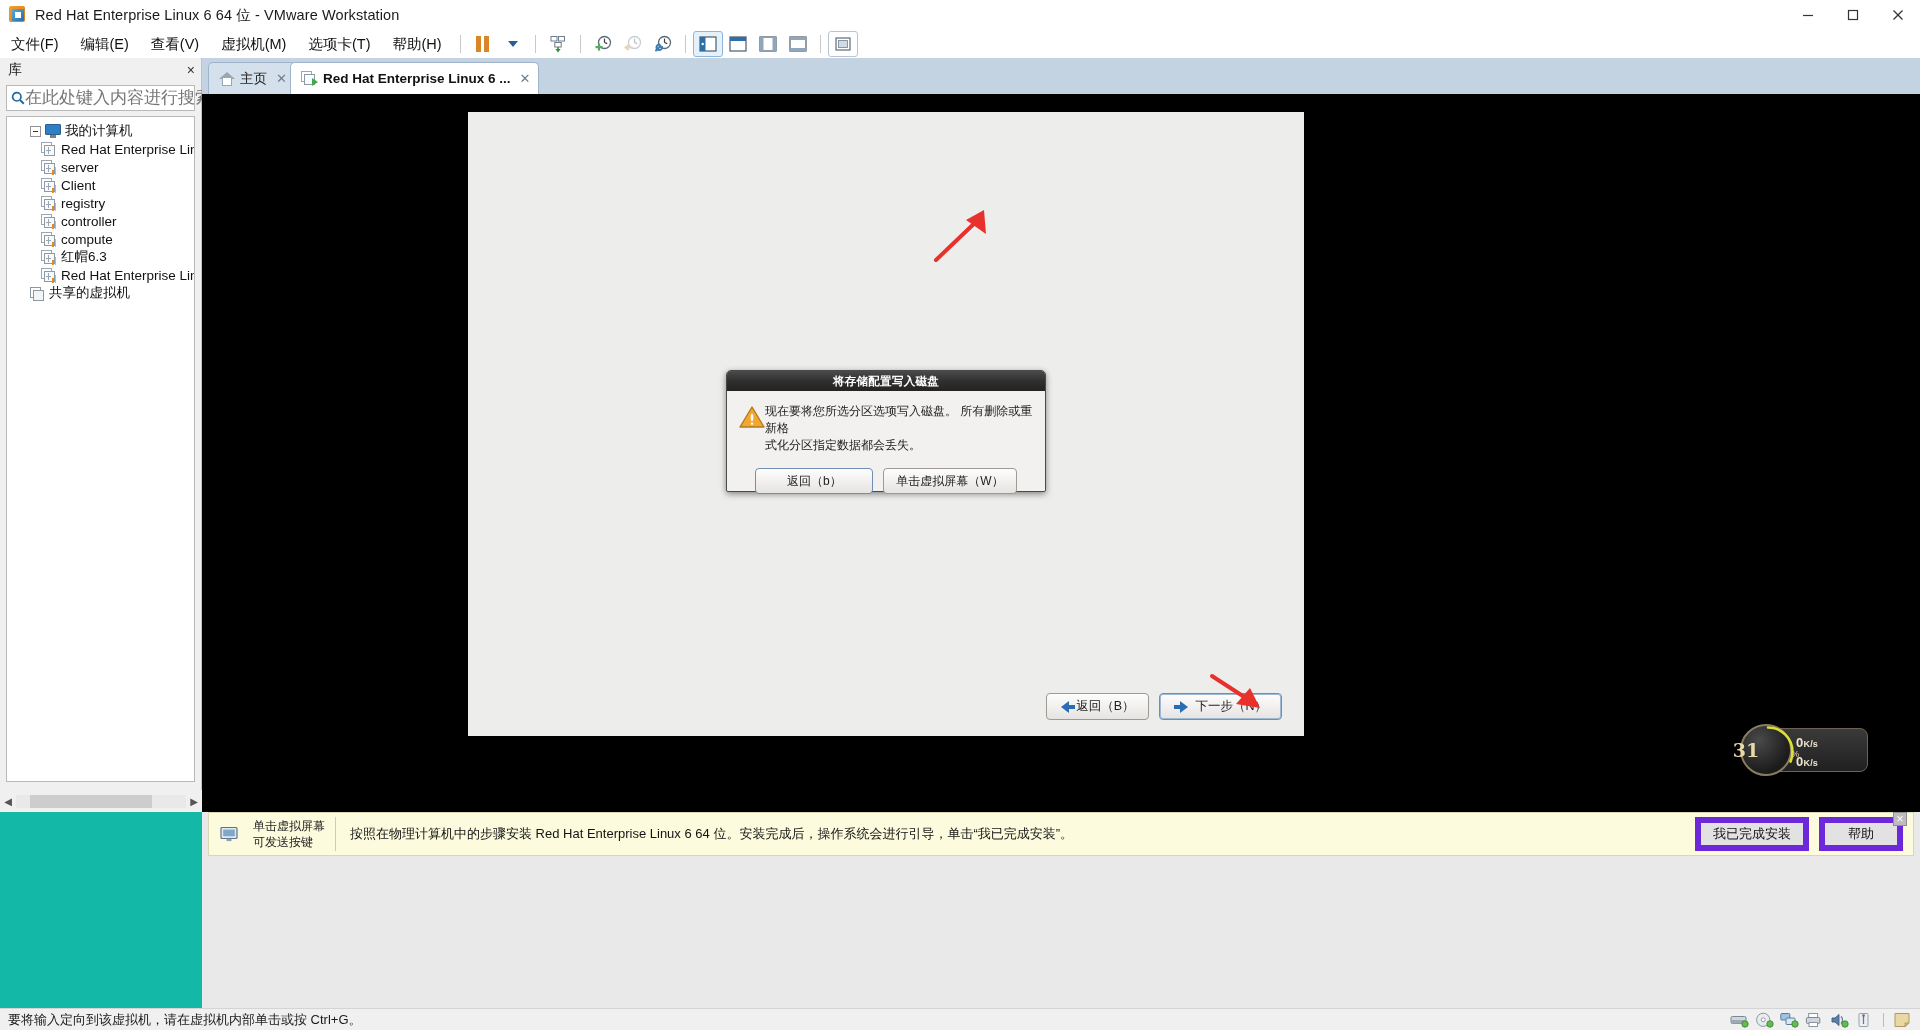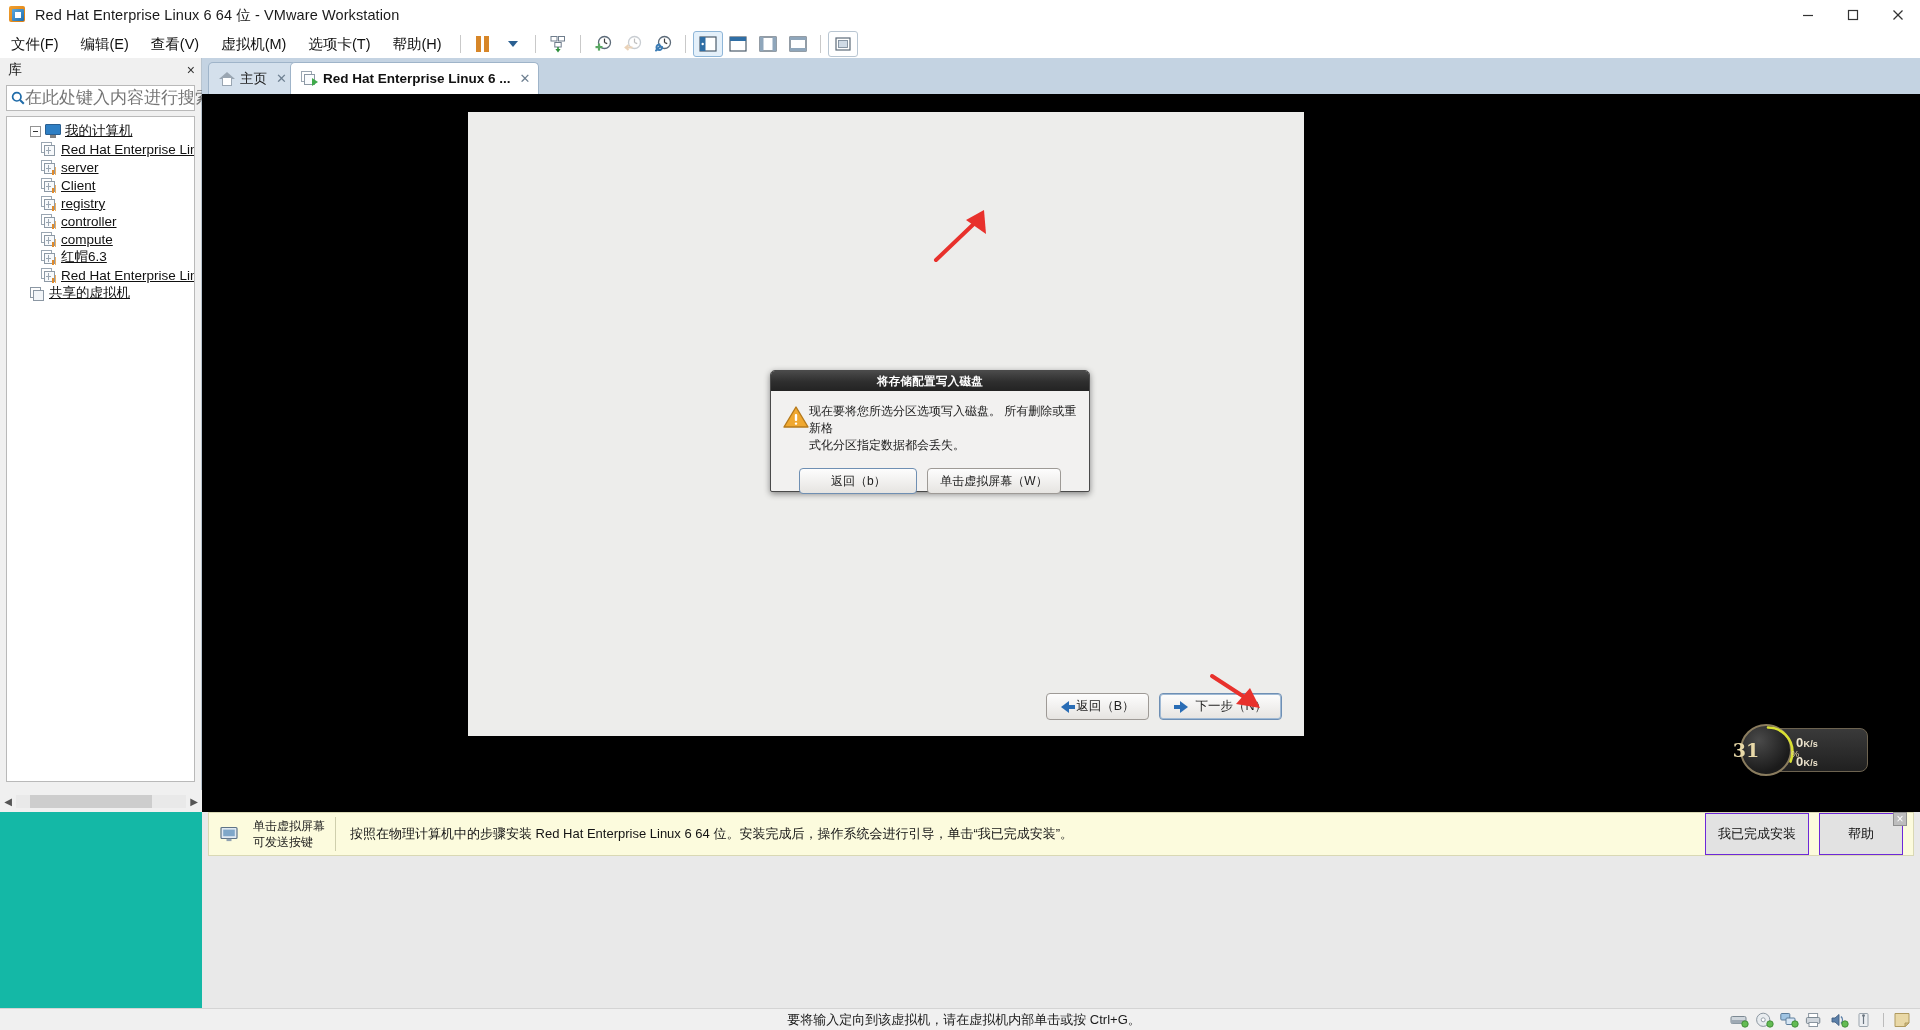--- a/index.html
+++ b/index.html
@@ -68,21 +68,21 @@
   .lib-search input {
     border:0; outline:0; flex:1; font-size:17px; color:#8a8a8a;
     font-family:"Liberation Sans", sans-serif; background:transparent;
   }
   .srch-ico { width:18px; display:flex; align-items:center; justify-content:center; }
   .srch-caret { width:0;height:0;border-left:5px solid transparent;border-right:5px solid transparent;border-top:5px solid #333; margin-left:4px; }
   .tree {
     position:absolute; left:6px; top:58px; right:6px; bottom:30px;
     background:#ffffff; border:1px solid #b9b9b9; overflow:hidden; padding-top:5px;
   }
-  .tree-row { height:18px; display:flex; align-items:center; font-size:13.5px; color:#111; white-space:nowrap;text-decoration:underline; }
+  .tree-row { height:18px; display:flex; align-items:center; font-size:13.5px; color:#111; white-space:nowrap; }
   .expander {
     width:11px; height:11px; border:1px solid #949494; background:#fff;
     margin-left:9px; margin-right:4px; position:relative; flex:none;
   }
   .expander:before { content:""; position:absolute; left:2px; top:4px; width:5px; height:1px; background:#333; }
   .pc-ico { width:16px; height:14px; margin-right:4px; flex:none; position:relative; }
   .pc-ico .scr { position:absolute;left:0;top:0;width:16px;height:11px;background:#2f7fc4;border:1px solid #2a5f91;border-radius:1px; }
   .pc-ico .std { position:absolute;left:5px;top:11px;width:6px;height:3px;background:#7f7f7f; }
   .vm-ico { width:15px; height:15px; margin-right:5px; flex:none; position:relative; }
   .vm-ico .b1 { position:absolute; left:0; top:0; width:11px; height:11px; background:#fff; border:1px solid #9aa6b2; }
@@ -138,21 +138,20 @@
     position:absolute; left:266px; top:18px; width:836px; height:624px;
     background:#ededeb;
   }
 
   
   .dlg {
     position:absolute; left:727px; top:376px; width:320px; height:122px;
     background:#f2f1f0; border:1px solid #4a4a4a;
     box-shadow:0 2px 6px rgba(0,0,0,.45);
     border-radius:5px 5px 2px 2px;
-    margin-left:44px;
   }
   .dlg-title {
     height:20px; background:linear-gradient(180deg,#4a4a4a 0%, #2e2e2e 55%, #232323 100%);
     border-radius:4px 4px 0 0; color:#ffffff; font-size:11.5px; font-weight:bold;
     display:flex; align-items:center; justify-content:center; letter-spacing:.3px;
   }
   .dlg-body { padding:12px 12px 0 12px; display:flex; }
   .warn-ico { width:26px; height:24px; flex:none; position:relative; margin-top:2px; }
   .warn-ico svg { display:block; }
   .dlg-msg { font-size:12px; color:#1c1c1c; line-height:17px; }
@@ -219,36 +218,35 @@
     position:absolute; left:6px; right:6px; top:0; height:44px;
     background:#fcfbdd; border:1px solid #d9d8b4; display:flex; align-items:center;
   }
   .hint-ico { width:26px; display:flex; align-items:center; justify-content:center; margin-left:8px; }
   .hint-ico svg { display:block; }
   .hint-small { font-size:12px; color:#1c1c1c; line-height:16px; padding:0 10px; }
   .hint-vdiv { width:1px; height:34px; background:#cfcfad; }
   .hint-main { font-size:13px; color:#141414; padding-left:14px; flex:1; }
   .hint-btns { display:flex; gap:10px; padding-right:10px; }
   .hint-btn {
-    min-width:84px; height:42px; padding:0 12px; background:#e2e2e2;
-    border:1px solid #6d28d9; font-size:13px; color:#111;
+    min-width:84px; height:34px; padding:0 12px; background:#e2e2e2;
+    border:6px solid #6d28d9; font-size:13px; color:#111;
     display:flex; align-items:center; justify-content:center; cursor:pointer;
   }
   .hint-x {
     position:absolute; right:6px; top:-1px; width:14px; height:14px;
     background:#bdbdbd; border:1px solid #8f8f8f; color:#fff; font-size:10px;
     display:flex; align-items:center; justify-content:center; cursor:pointer;
   }
 
   
   .statusbar {
     position:absolute; left:0; bottom:0; width:1920px; height:22px;
     background:#f0f0f0; display:flex; align-items:center;
     border-top:1px solid #d4d4d4;
-    justify-content:center;
   }
   .status-text { font-size:13px; color:#1a1a1a; padding-left:8px; }
   .tray { position:absolute; right:8px; display:flex; align-items:center; gap:6px; }
   .tray-ico { width:19px; height:16px; position:relative; }
   .tray-ico svg { display:block; }
   .tray-sep { width:1px; height:14px; background:#bcbcbc; margin:0 3px; }
 
   .small-x { font-size:12px; line-height:1; }
 </style>
 </head>

